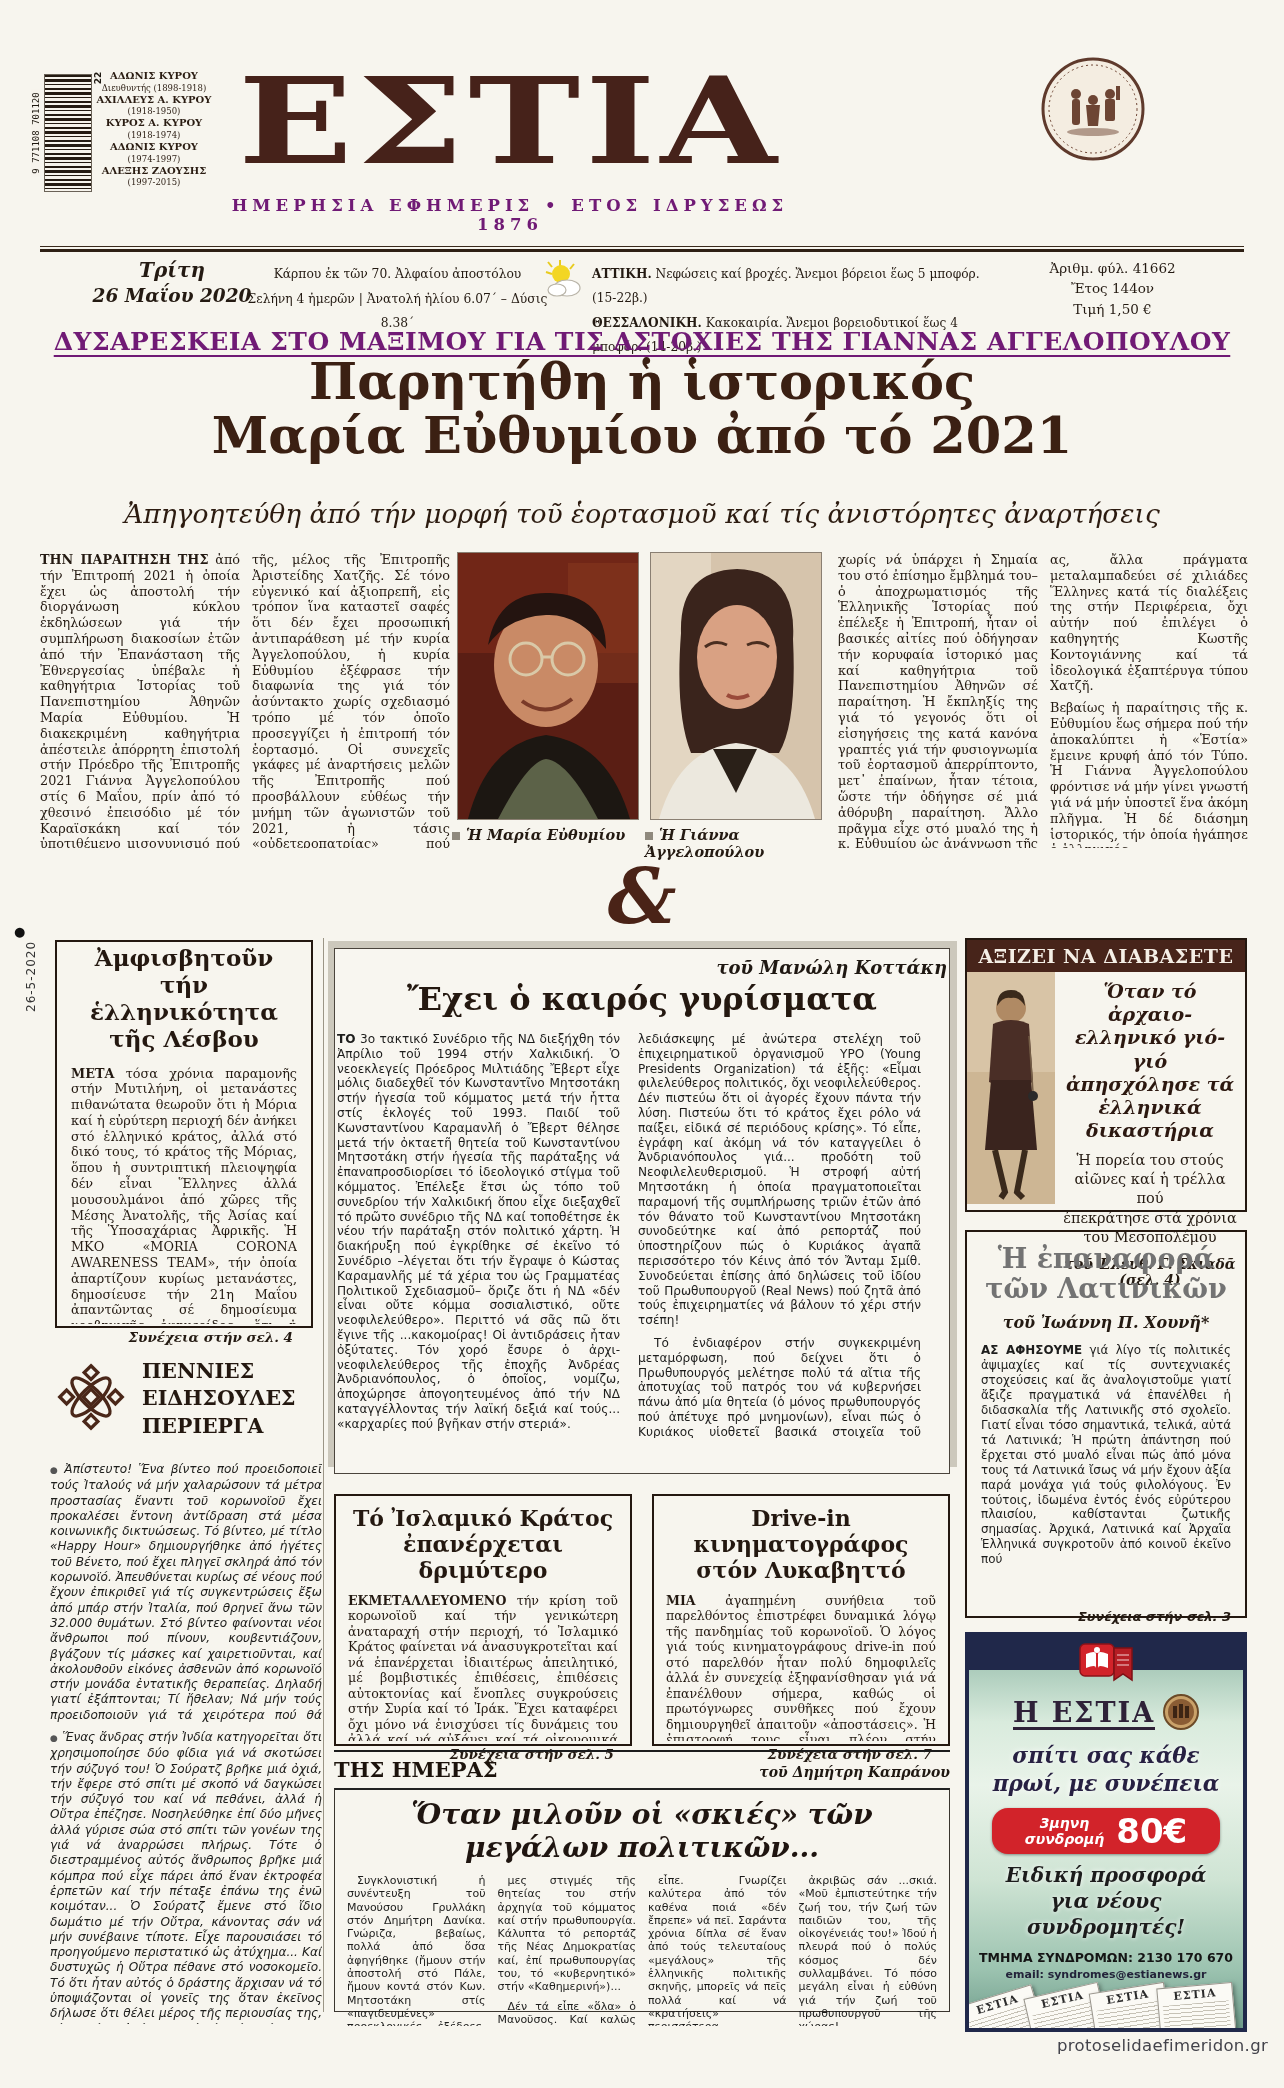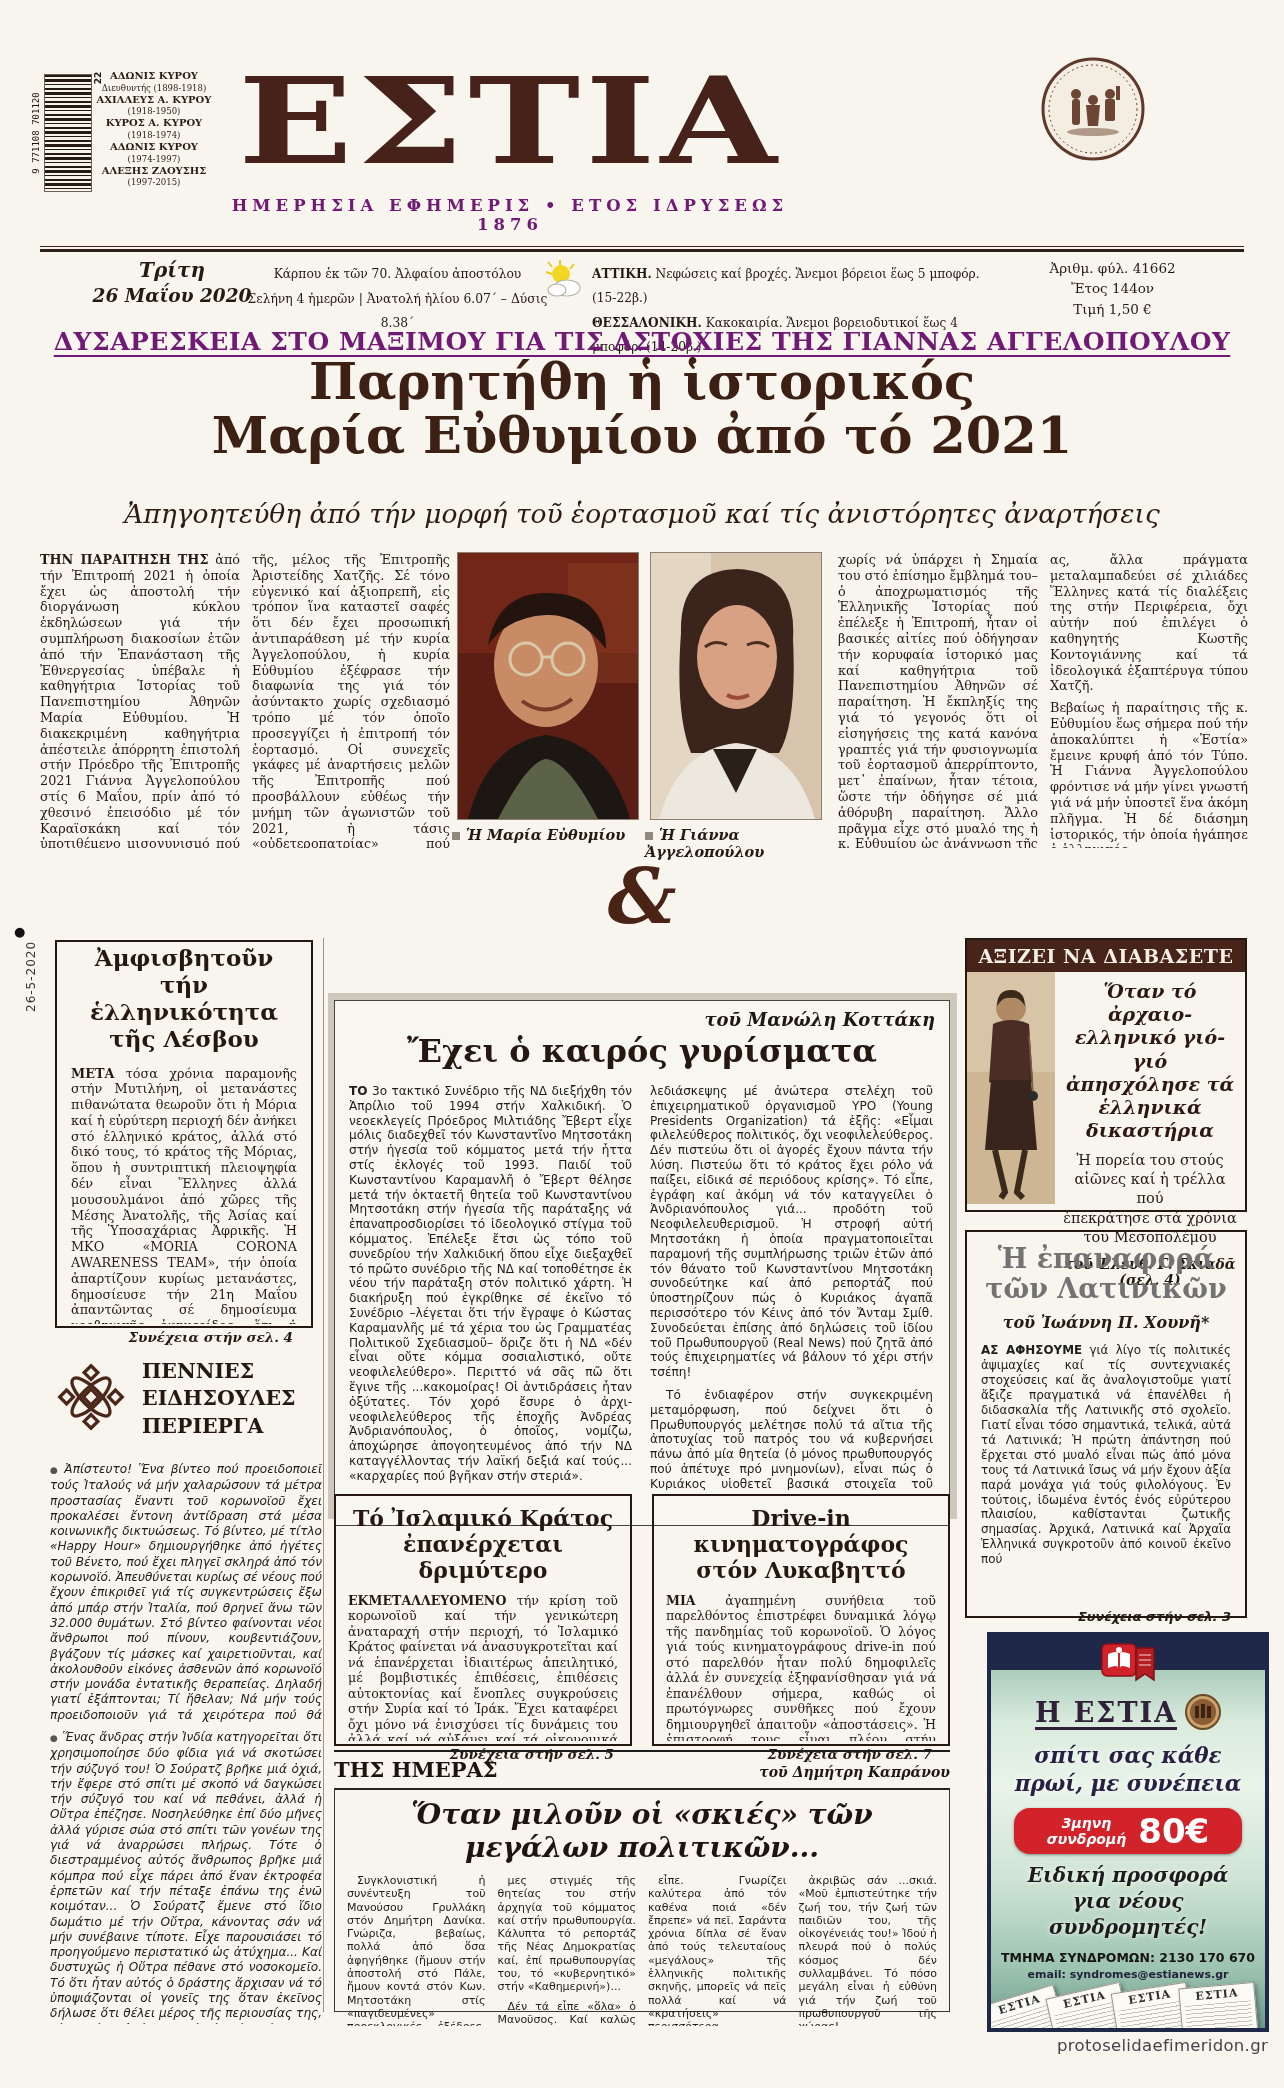--- a/index.html
+++ b/index.html
@@ -69,22 +69,22 @@
   .box-cont{text-align:right;font-weight:bold;font-style:italic;font-size:13.5px;margin-top:5px;padding-right:4px;}
   #pennies-head{left:50px;top:1356px;width:270px;display:flex;gap:10px;align-items:center;}
   .penn-lines{font-weight:bold;font-size:20.5px;line-height:1.32;color:#241810;}
   .penny{left:50px;width:272px;overflow:hidden;font-family:"DejaVu Sans","Liberation Sans",sans-serif;
     font-style:italic;font-size:12.1px;line-height:15.3px;color:#20201e;text-align:justify;}
   #penny1{top:1462px;height:260px;}
   #penny2{top:1730px;height:294px;}
   .pbul{font-style:normal;font-size:9px;color:#555;margin-right:4px;}
 
   
-  #kottakis{left:334px;top:1000px;width:616px;height:526px;border:1px solid #4a443c;background:#f8f6f0;
-    box-shadow:-6px -7px 0 #ccc8bc,7px -7px 0 #ccc8bc;padding:8px 14px 10px;box-sizing:border-box;}
+  #kottakis{left:334px;top:948px;width:616px;height:526px;border:1px solid #4a443c;background:#f8f6f0;
+    box-shadow:-6px -7px 0 #ccc8bc,7px -7px 0 #ccc8bc;padding:8px 2px 10px;box-sizing:border-box;}
   .kt-author{text-align:right;font-weight:bold;font-style:italic;font-size:18px;color:#1f1812;}
   .kt-title{text-align:center;font-weight:bold;font-size:32px;color:#241810;margin:2px 0 14px;}
   .kt-cols{display:flex;gap:18px;}
   .kt-col{width:283px;font-family:"DejaVu Sans","Liberation Sans",sans-serif;font-size:12.1px;line-height:14.8px;
     color:#1d1d1c;text-align:justify;height:406px;overflow:hidden;}
   .kt-col p{margin:0 0 8px;}
   .kt-col p + p{text-indent:16px;}
 
   
   .midbox{top:1494px;width:298px;height:252px;border:2px solid #241810;padding:10px 12px;box-sizing:border-box;}
@@ -119,21 +119,21 @@
   .ax-byline{text-align:center;font-weight:bold;font-style:italic;font-size:14px;color:#241a12;}
 
   #latin{left:965px;top:1230px;width:282px;height:388px;border:2px solid #241810;padding:12px 14px;box-sizing:border-box;}
   .lt-title{text-align:center;font-weight:bold;font-size:27px;line-height:1.12;color:#737373;margin-bottom:9px;}
   .lt-byline{text-align:center;font-weight:bold;font-style:italic;font-size:16px;margin-bottom:11px;}
   .lt-body{font-family:"DejaVu Sans","Liberation Sans",sans-serif;font-size:11.9px;line-height:14.9px;text-align:justify;
     color:#1d1d1c;height:262px;overflow:hidden;}
   .lt-cont{text-align:right;font-weight:bold;font-style:italic;font-size:13px;font-family:"DejaVu Sans","Liberation Sans",sans-serif;margin-top:4px;}
 
   
-  #ad{left:987px;top:1632px;width:282px;height:400px;border:4px solid #20284a;box-sizing:border-box;text-align:center;overflow:hidden;
+  #ad{left:965px;top:1632px;width:282px;height:400px;border:4px solid #20284a;box-sizing:border-box;text-align:center;overflow:hidden;
     background:linear-gradient(180deg,#8fb8a6 0,#d9ebdd 22%,#e9f3e9 38%,#cfe4d4 62%,#9cc3b0 85%,#6f9c8b 100%);}
   .ad-topband{height:34px;background:#20284a;}
   .ad-badge{position:absolute;left:50%;top:4px;transform:translateX(-50%);}
   .ad-brand{margin-top:24px;display:inline-flex;align-items:center;gap:8px;}
   .ad-brand-txt{font-weight:bold;font-size:27px;color:#2e2138;border-bottom:3px solid #2e2138;line-height:1.1;letter-spacing:2px;}
   .ad-tagline{font-weight:bold;font-style:italic;font-size:21.5px;line-height:1.3;color:#272042;text-shadow:0 0 6px #ffffff;margin-top:8px;}
   .ad-pill{margin:10px auto 0;width:212px;background:#d2232a;border-radius:16px;color:#fff;display:flex;align-items:center;
     justify-content:center;gap:12px;padding:6px 8px;box-shadow:0 1px 3px rgba(0,0,0,.4);}
   .ad-pill-label{font-family:"DejaVu Sans","Liberation Sans",sans-serif;font-style:italic;font-weight:bold;font-size:14px;line-height:1.15;}
   .ad-pill-price{font-family:"DejaVu Sans","Liberation Sans",sans-serif;font-weight:bold;font-size:34px;line-height:1;}

